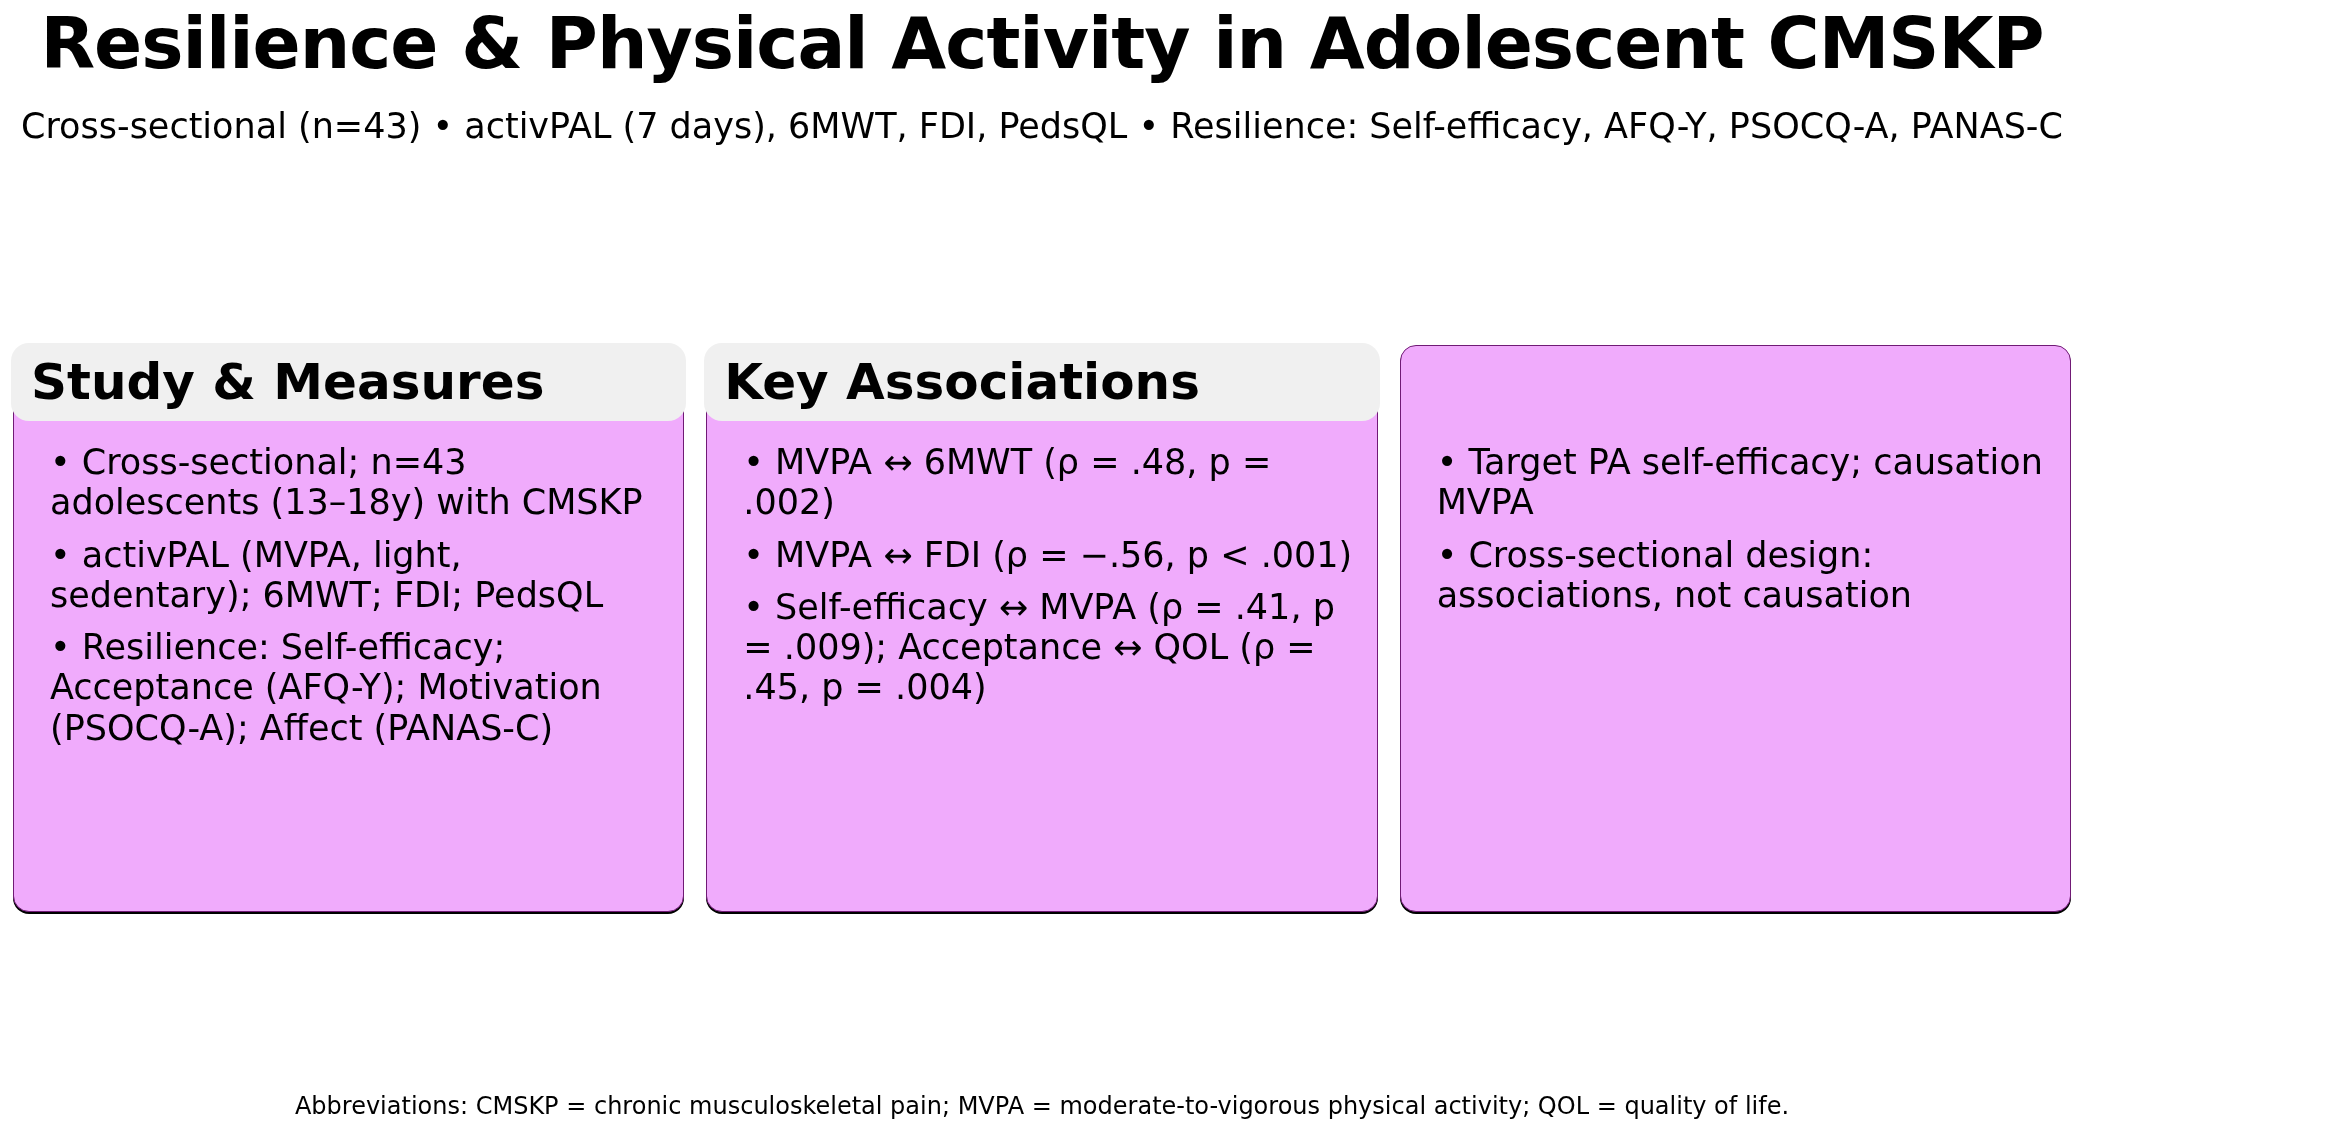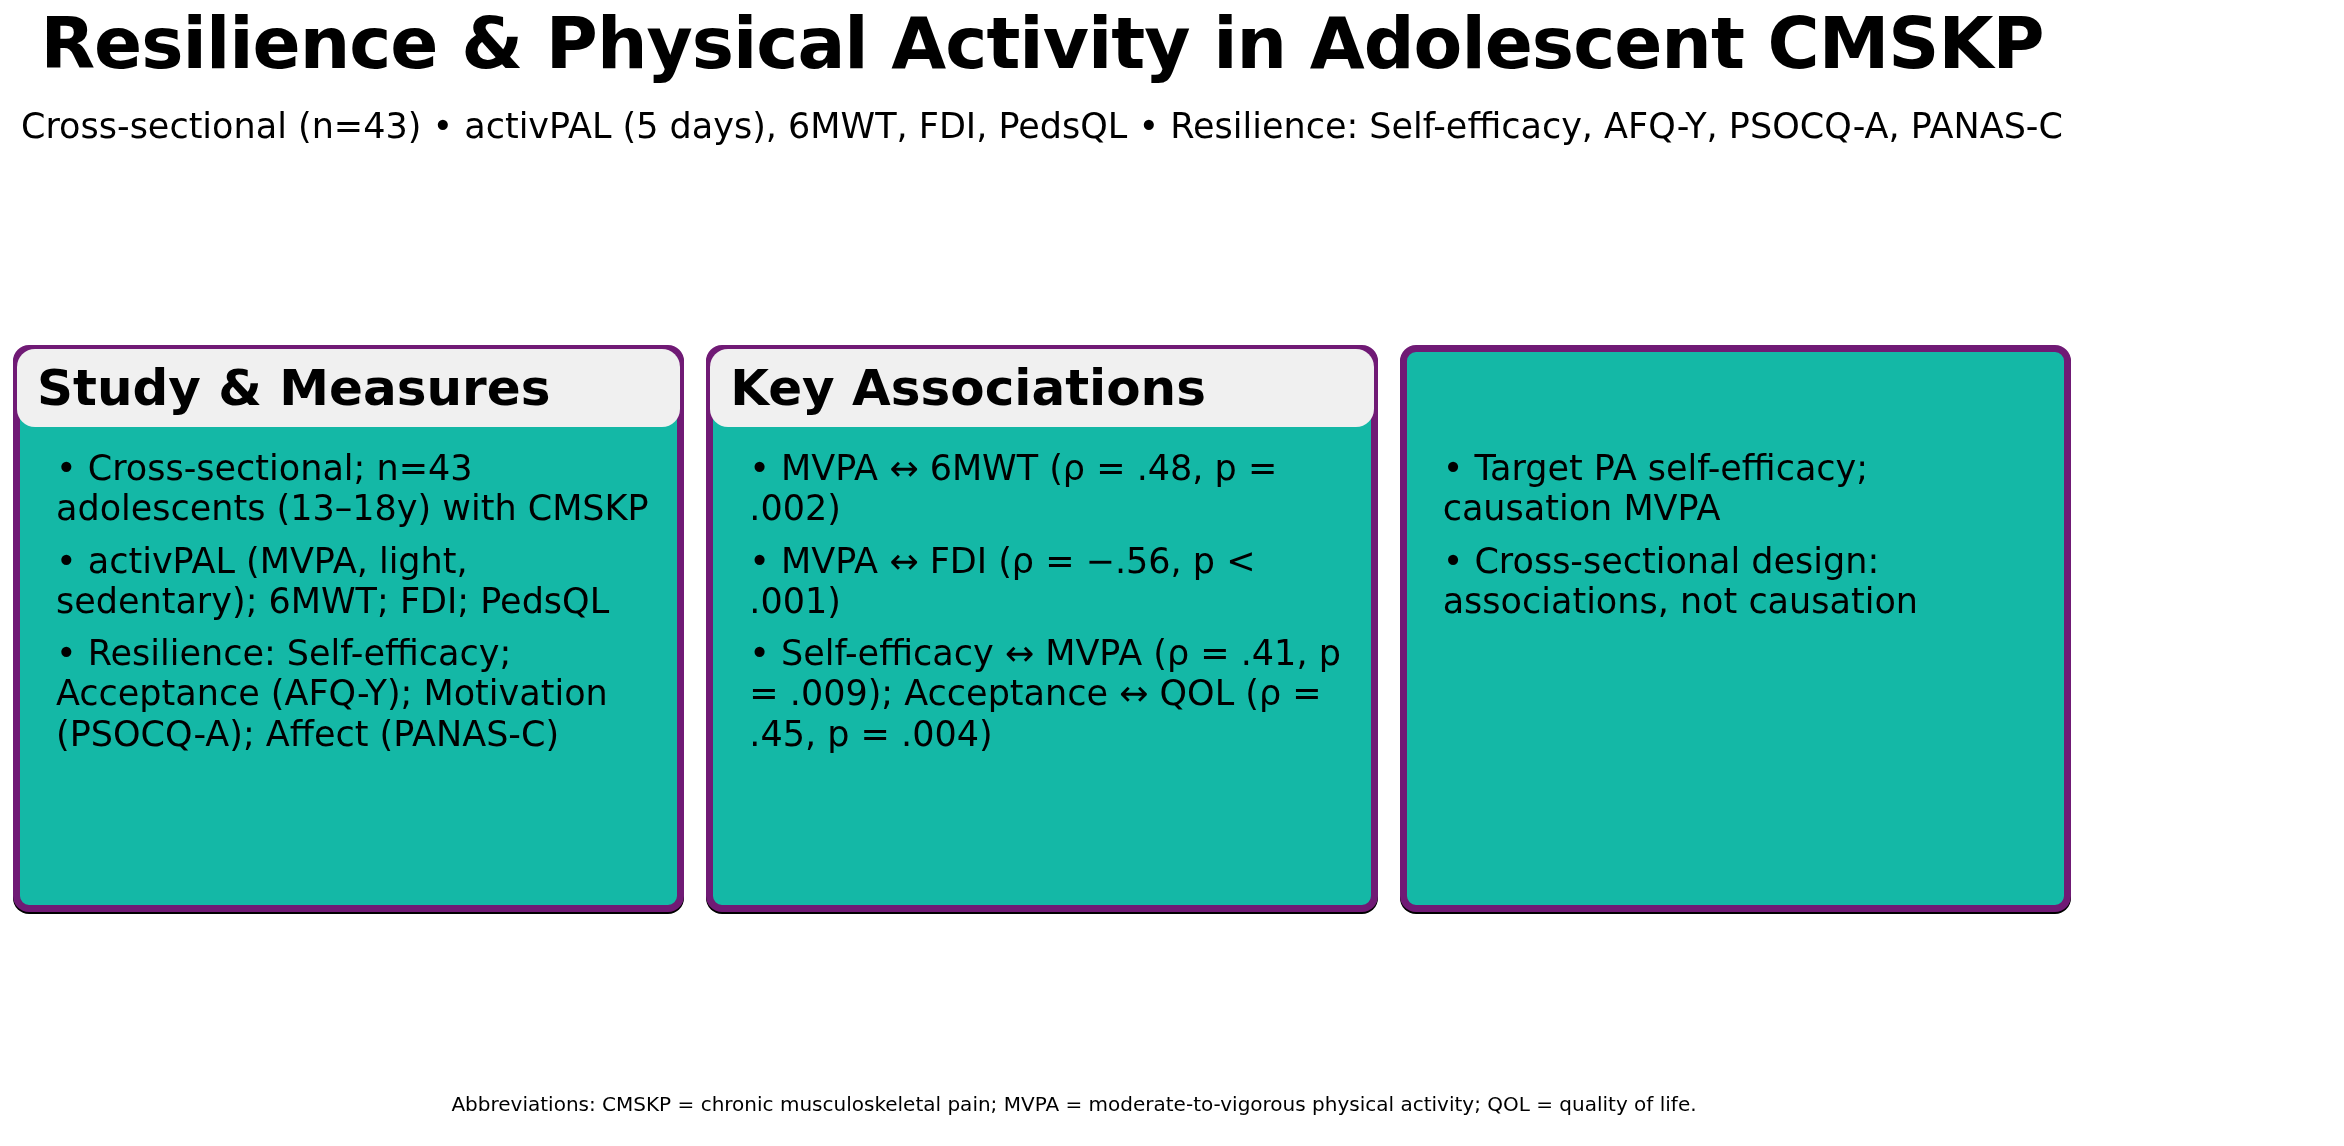--- a/index.html
+++ b/index.html
@@ -42,22 +42,22 @@
     top: 345px;
     left: 13px;
     right: 13px;
     height: 567px;
     display: flex;
     gap: 22px;
   }
   .card {
     flex: 1 1 0;
     position: relative;
-    background: #14b8a6;
-    border: 7px solid #701a75;
+    background: #f0abfc;
+    border: 1px solid #701a75;
     border-radius: 16px;
     box-shadow: 0 2px 0 #000000;
   }
   .card-header {
     position: absolute;
     top: -3px;
     left: -3px;
     right: -3px;
     height: 78px;
     background: #f0f0f0;
@@ -84,33 +84,32 @@
   .bullet {
     margin-bottom: 12px;
     margin-left: 18px;
   }
   .footer {
     position: absolute;
     top: 1092px;
     left: 0;
     width: 100%;
     text-align: center;
-    font-size: 20px;
+    font-size: 24px;
     white-space: nowrap;
-    padding-left: 32px;
   }
 </style>
 </head>
 <body>
 
 <div class="page">
 
   <div class="title">Resilience &amp; Physical Activity in Adolescent CMSKP</div>
 
-  <div class="subtitle">Cross-sectional (n=43) • activPAL (5 days), 6MWT, FDI, PedsQL • Resilience: Self-efficacy, AFQ-Y, PSOCQ-A, PANAS-C</div>
+  <div class="subtitle">Cross-sectional (n=43) • activPAL (7 days), 6MWT, FDI, PedsQL • Resilience: Self-efficacy, AFQ-Y, PSOCQ-A, PANAS-C</div>
 
   <div class="cards">
 
     <div class="card">
       <div class="card-header">
         <span class="card-title">Study &amp; Measures</span>
       </div>
       <div class="card-body">
         <div class="bullet">• Cross-sectional; n=43 adolescents (13–18y) with CMSKP</div>
         <div class="bullet">• activPAL (MVPA, light, sedentary); 6MWT; FDI; PedsQL</div>

